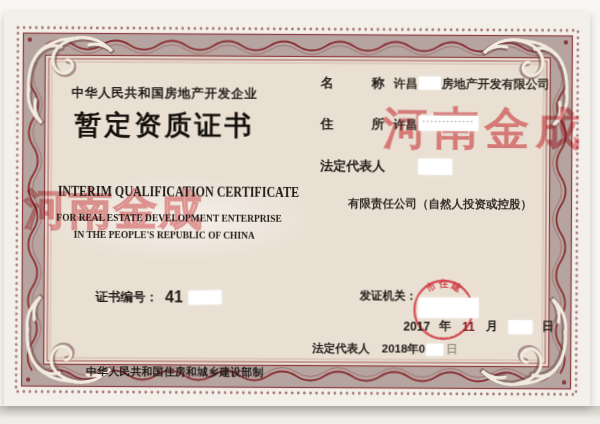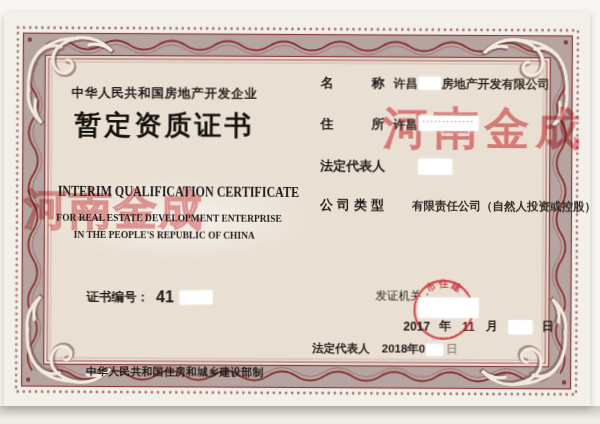--- a/index.html
+++ b/index.html
@@ -44,24 +44,24 @@
   .mask-name{width:22px;height:13px;margin:0 1px;}
   .mask-addr{width:60px;height:15px;margin-left:1px;text-align:center;line-height:13px;
              font-size:9px;letter-spacing:1px;color:#a29a8e;overflow:hidden;}
   .mask-legal{width:34px;height:16px;margin-left:34px;}
   .mask-certno{width:33px;height:14px;margin-left:6px;transform:rotate(-2deg);}
   .mask-day{width:24px;height:14px;margin:0 9px 0 11px;}
   .mask-valid{width:17px;height:12px;margin:0 3px 0 1px;}
   .mask-seal{position:absolute;left:415px;top:285px;width:60px;height:20px;background:#fff;
              box-shadow:0 0 3px rgba(255,255,255,.95);}
 
-  .row-certno{left:83px;top:277px;font-size:12.5px;font-weight:700;}
+  .row-certno{left:92px;top:277px;font-size:12.5px;font-weight:700;}
   .certno-digits{margin-left:7px;font-size:16px;font-weight:700;}
   .row-madeby{left:83px;top:322px;font-size:10.8px;font-weight:700;letter-spacing:.3px;margin-top:32px;}
-  .row-auth{left:372px;top:276px;font-size:11.5px;font-weight:400;}
+  .row-auth{left:356px;top:276px;font-size:11.5px;font-weight:700;}
   .row-date{left:400px;top:305px;font-size:12px;font-weight:700;}
   .row-date span{display:inline-block;text-align:center;}
   .d-year{margin-right:9px;}.d-u1{margin-right:11px;}.d-month{margin-right:11px;color:#7f1d1d;}
   .row-valid{left:309px;top:329px;font-size:11.5px;font-weight:700;}
   .valid-pre{margin-left:12px;font-size:11.5px;}
   .valid-day-faint{color:rgba(95,85,72,.55);}
 
   .seal-svg{position:absolute;left:398px;top:255px;width:84px;height:84px;filter:blur(.3px);}
   .seal-svg text{font-size:9.5px;font-weight:700;fill:#d14148;}
 </style>
@@ -146,21 +146,20 @@
         <span class="flabel">住所</span>
         <span class="fvalue"><span>许昌</span><span class="mask mask-addr">·············</span></span>
       </div>
 
       <div class="row row-legal">
         <span class="flabel">法定代表人</span>
         <span class="mask mask-legal"></span>
       </div>
 
       <div class="row row-type">
-        <span class="flabel">公司类型</span>
         <span class="fvalue">有限责任公司（自然人投资或控股）</span>
       </div>
 
       <div class="row row-certno">
         <span>证书编号：</span>
         <span class="certno-digits">41</span>
         <span class="mask mask-certno"></span>
       </div>
       <div class="row row-madeby">中华人民共和国住房和城乡建设部制</div>
 

